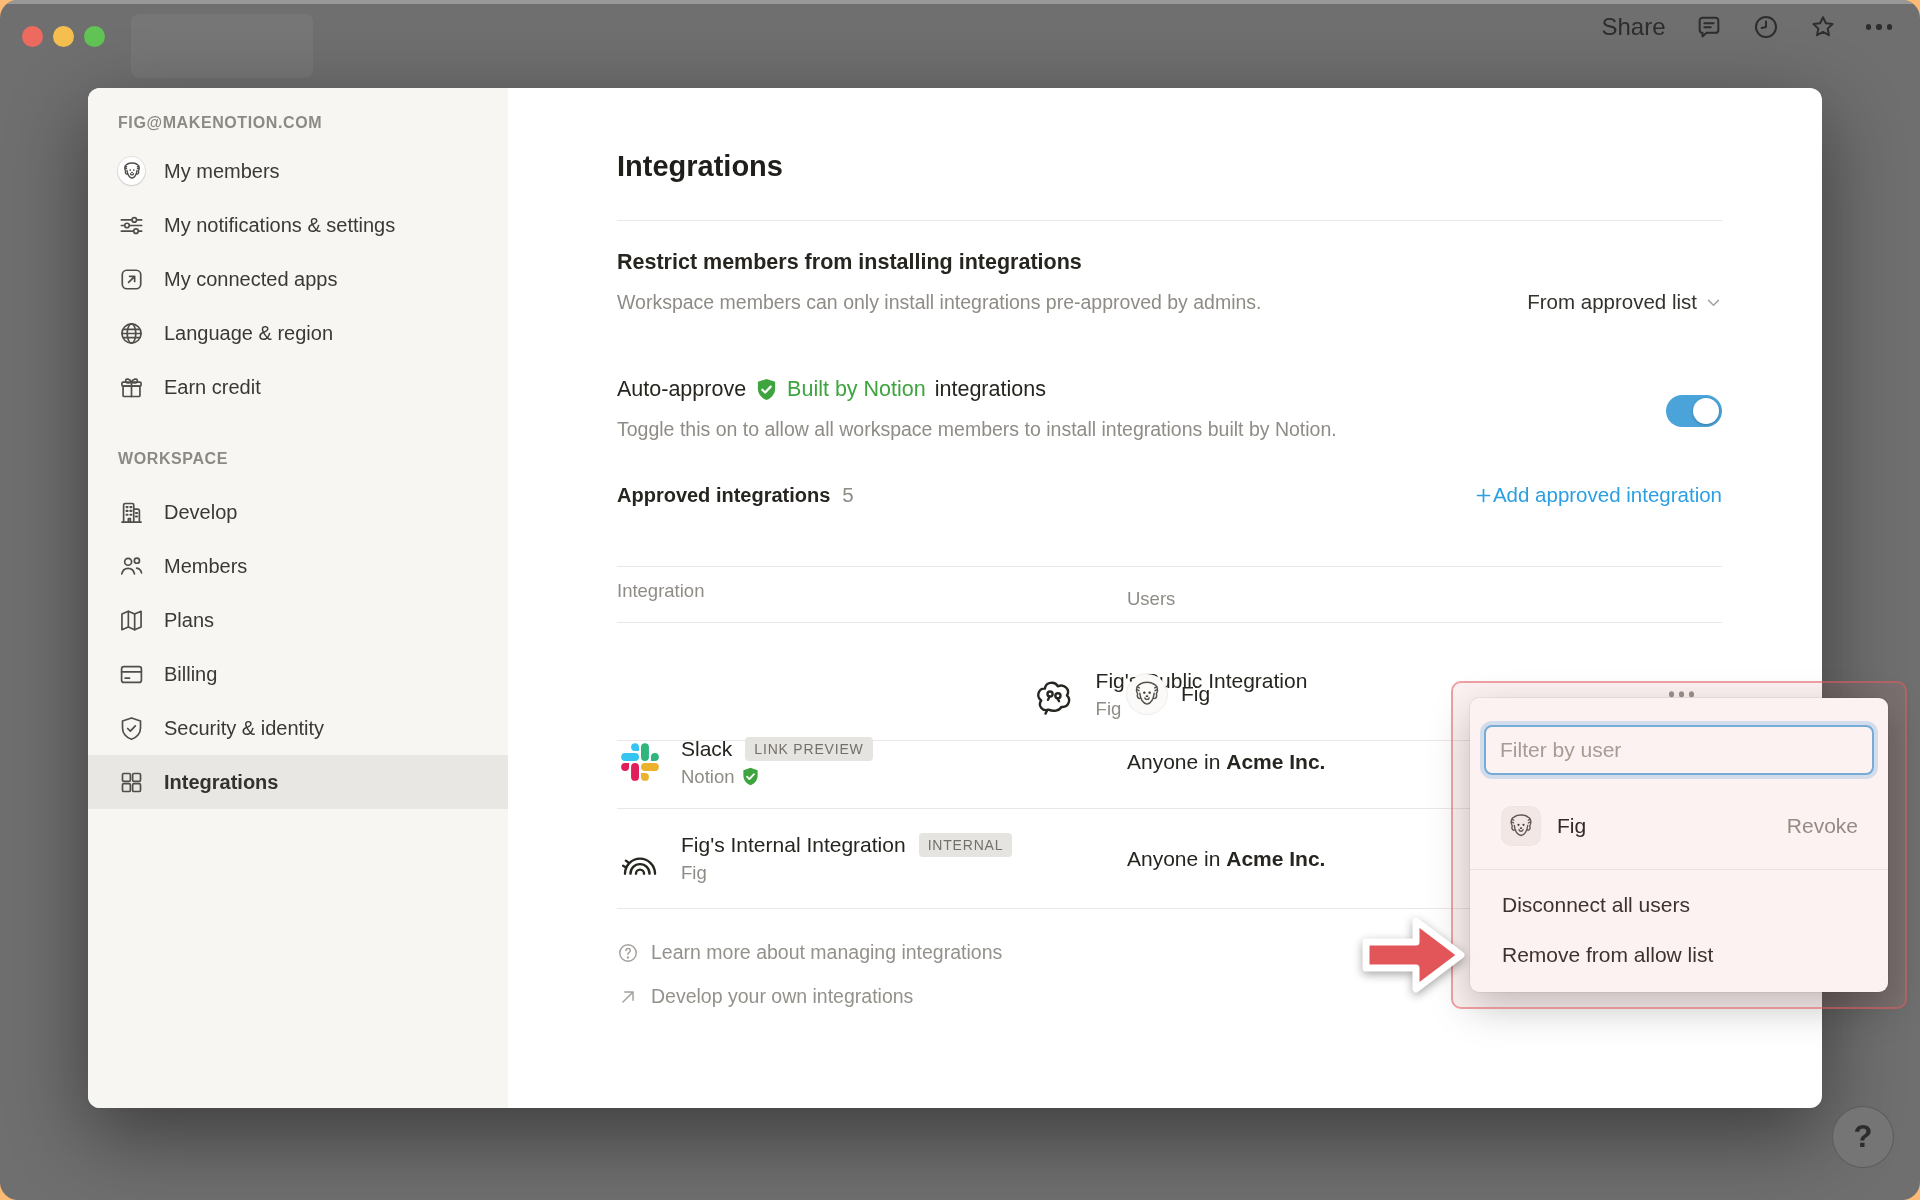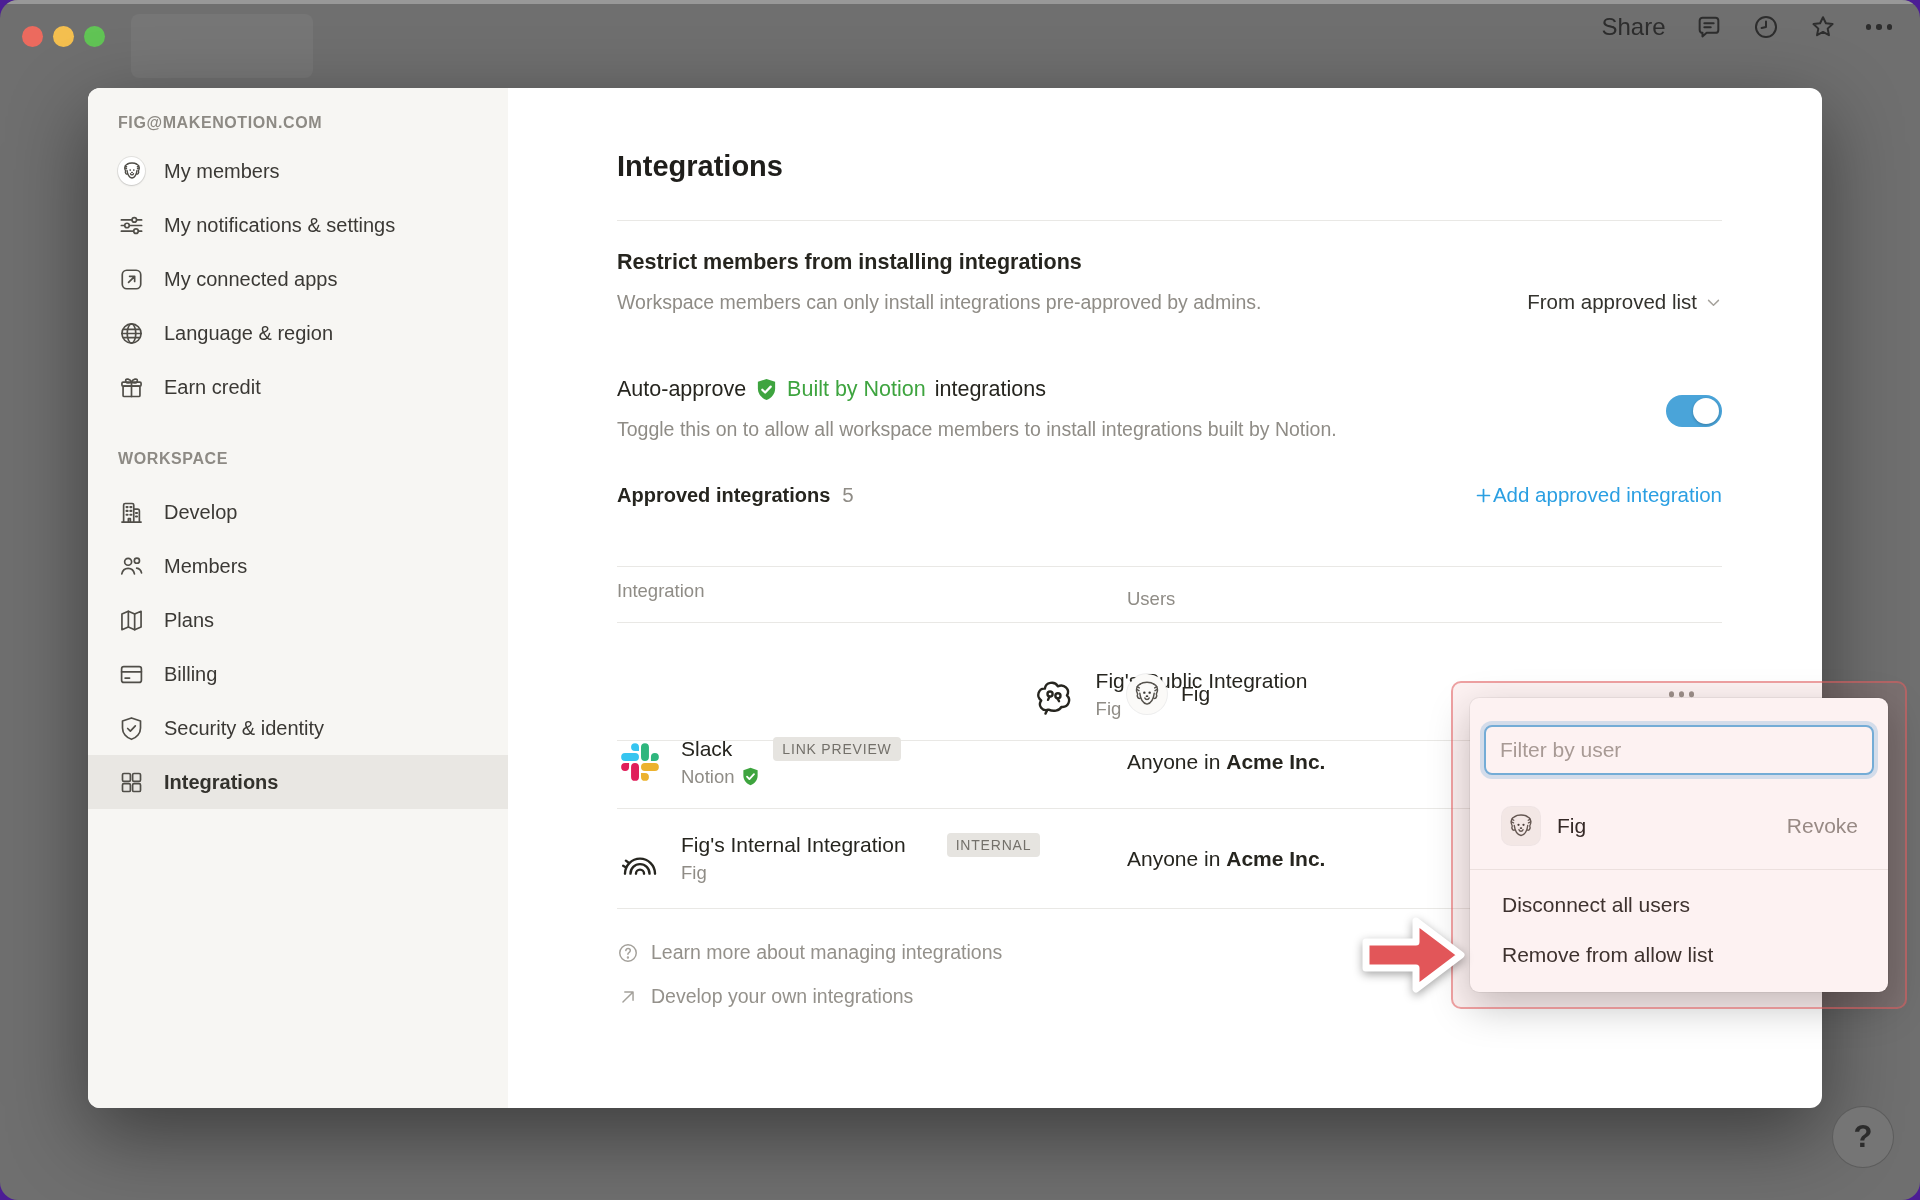--- a/index.html
+++ b/index.html
@@ -1,17 +1,17 @@
 <!DOCTYPE html>
 <html><head>
 <meta charset="utf-8">
 <style>
   * { margin:0; padding:0; box-sizing:border-box; }
   body { font-family:"Liberation Sans", sans-serif; background:#ffffff; }
-  .screen { position:relative; width:1920px; height:1200px; background:#4c1d95; overflow:hidden; }
+  .screen { position:relative; width:1920px; height:1200px; background:#fdba74; overflow:hidden; }
   .window { position:absolute; inset:0; background:#6f6f6f; border-radius:18px; overflow:visible; }
   .win-clip { position:absolute; inset:0; border-radius:18px; overflow:hidden; }
   .top-edge { position:absolute; top:0; left:0; right:0; height:4px; background:#a6a6a6; opacity:.75; }
   .ghost-tab { position:absolute; left:131px; top:14px; width:182px; height:64px; background:rgba(255,255,255,0.05); border-radius:8px; }
 
   
   .lights { position:absolute; left:22px; top:26px; display:flex; gap:10px; }
   .light { width:21px; height:21px; border-radius:50%; }
   .light.red { background:#ec6a5e; }
   .light.yellow { background:#f4bf4f; }
@@ -71,21 +71,21 @@
   .thead .c2 { position:absolute; left:510px; top:8px; }
 
   .trow { position:absolute; left:109px; right:100px; display:flex; align-items:center; border-bottom:1px solid #e9e8e5; }
   .r1 { top:560px; height:93px;justify-content:center; } .r2 { top:628px; height:93px; } .r3 { top:721px; height:100px; }
   .int-icon { width:46px; height:46px; flex:0 0 46px; margin-right:18px; display:flex; align-items:center; justify-content:center; }
   .int-icon svg { width:44px; height:44px; }
   .int-icon.doodle svg { stroke:#26251f; fill:none; stroke-width:1.3; stroke-linecap:round; stroke-linejoin:round; }
   .int-titles { display:flex; flex-direction:column; gap:5px; }
   .int-name-row { display:flex; align-items:center; gap:13px; }
   .int-name { font-size:21px; color:#26251f; }
-  .pill { background:#e6e4e0; color:#73706a; font-size:14px; font-weight:500; letter-spacing:.8px; padding:4px 9px; border-radius:4px; white-space:nowrap;margin-left:28px; }
+  .pill { background:#e6e4e0; color:#73706a; font-size:14px; font-weight:500; letter-spacing:.8px; padding:4px 9px; border-radius:4px; white-space:nowrap; }
   .int-sub { display:flex; align-items:center; gap:7px; font-size:18.5px; color:#8f8c86; }
   .int-sub .sc-ic { width:19px; height:19px; }
   .ucell { position:absolute; left:510px; display:flex; align-items:center; gap:14px; font-size:21px; color:#26251f; }
   .ucell .org { font-weight:700; }
   .uav { width:40px; height:40px; border-radius:50%; background:#fbfaf8; box-shadow:0 0 0 1px rgba(0,0,0,0.07); display:flex; align-items:center; justify-content:center; }
   .uav svg { width:32px; height:32px; }
   .row-dots { position:absolute; right:22px; top:50%; transform:translateY(-50%); display:flex; gap:4.5px; padding:6px; cursor:pointer; }
   .row-dots i { width:5.5px; height:5.5px; border-radius:50%; background:#94918b; }
 
   .flink { position:absolute; left:109px; display:flex; align-items:center; gap:12px; color:#94918b; font-size:19.5px; cursor:pointer; }

